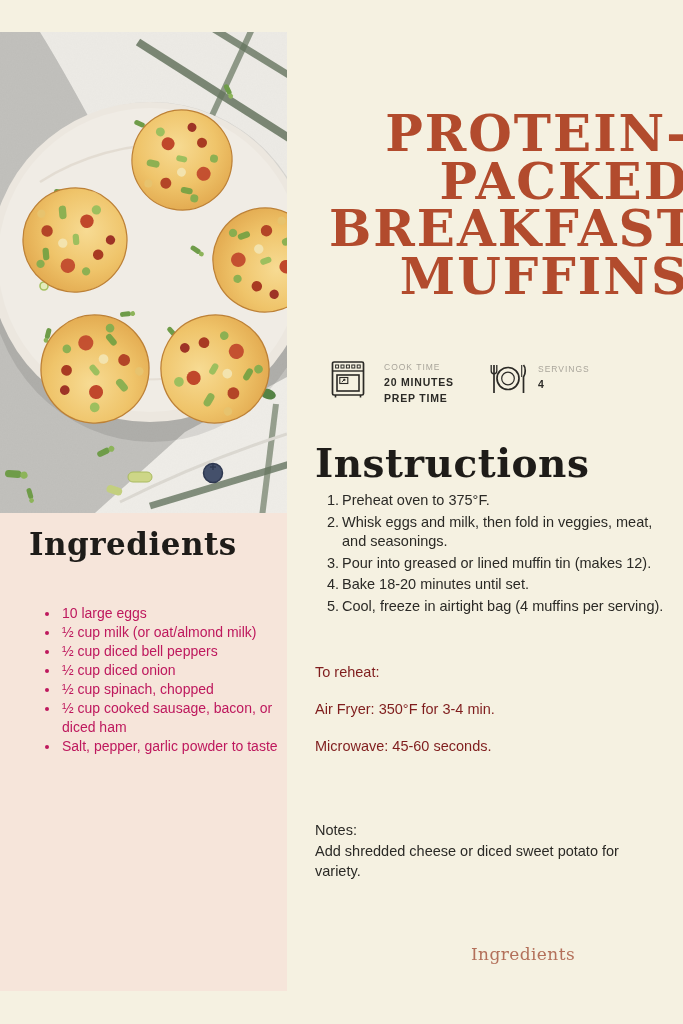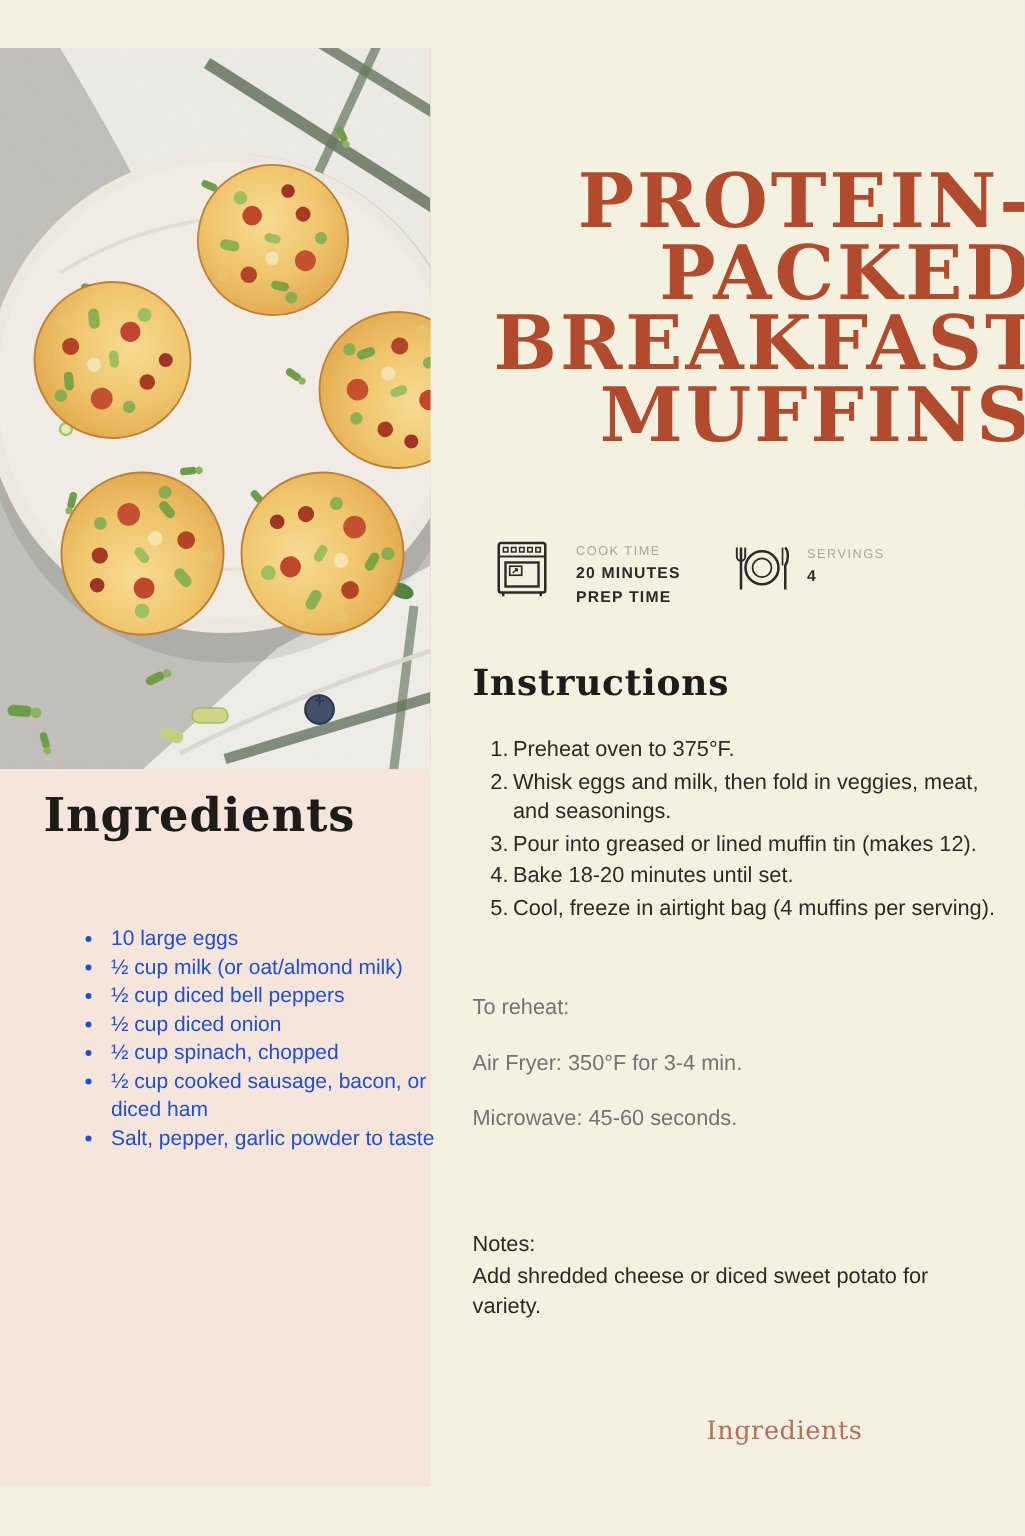--- a/index.html
+++ b/index.html
@@ -16,22 +16,22 @@
   .ingredients-panel{
     position:absolute;left:0;top:513px;width:287px;height:478px;
     background:#f6e5da;
   }
   .ingredients-heading{
     position:absolute;left:29px;top:526px;margin:0;
     font-family:"DejaVu Serif",serif;font-weight:700;
     font-size:31px;letter-spacing:.5px;color:#1e1c19;
   }
   .ingredients-list{
-    position:absolute;left:44px;top:604px;width:228px;margin:12px;padding:0 0 0 16px;
-    font-size:14px;line-height:19px;color:#1d4ed8;
+    position:absolute;left:44px;top:604px;width:228px;margin:0;padding:0 0 0 16px;
+    font-size:14px;line-height:19px;color:#be185d;
   }
   .ingredients-list li{margin:0;padding-left:2px;}
   
   .title{
     position:absolute;left:315px;top:96px;margin:14px;width:360px;
     font-family:"DejaVu Serif",serif;font-weight:700;
     font-size:50px;line-height:47.5px;letter-spacing:2px;
     color:#b24b2d;
     text-align:right;
   }
@@ -46,31 +46,31 @@
     font-weight:400;margin-top:3px;
   }
   .stat-value{
     font-size:10.5px;letter-spacing:.8px;color:#2b2a26;
     font-weight:bold;margin-top:4px;
   }
   
   .instructions-heading{
     position:absolute;left:315px;top:440px;margin:0;
     font-family:"DejaVu Serif",serif;font-weight:700;
-    font-size:24px;letter-spacing:.5px;color:#1e1c19;
+    font-size:39px;letter-spacing:.5px;color:#1e1c19;
   }
   .steps{
     position:absolute;left:315px;top:491px;width:352px;margin:0;padding:0;
     list-style:none;font-size:14.5px;line-height:19.5px;color:#2b2a26;
   }
   .steps li{display:grid;grid-template-columns:27px 1fr;margin:0 0 2px 0;}
   .step-num{text-align:right;padding-right:3px;}
   
   .reheat{position:absolute;left:315px;top:662px;width:352px;}
-  .reheat p{margin:0 0 17px 0;font-size:14.5px;line-height:20px;color:#737373;}
+  .reheat p{margin:0 0 17px 0;font-size:14.5px;line-height:20px;color:#7f1d1d;}
   .notes{position:absolute;left:315px;top:820px;width:352px;}
   .notes p{margin:0;font-size:14.5px;line-height:20.5px;color:#2b2a26;}
   
   .brand{
     position:absolute;left:471px;top:944px;
     font-family:"DejaVu Serif",serif;font-size:17px;
     letter-spacing:.4px;color:#b3705a;
   }
 </style>
 </head>

